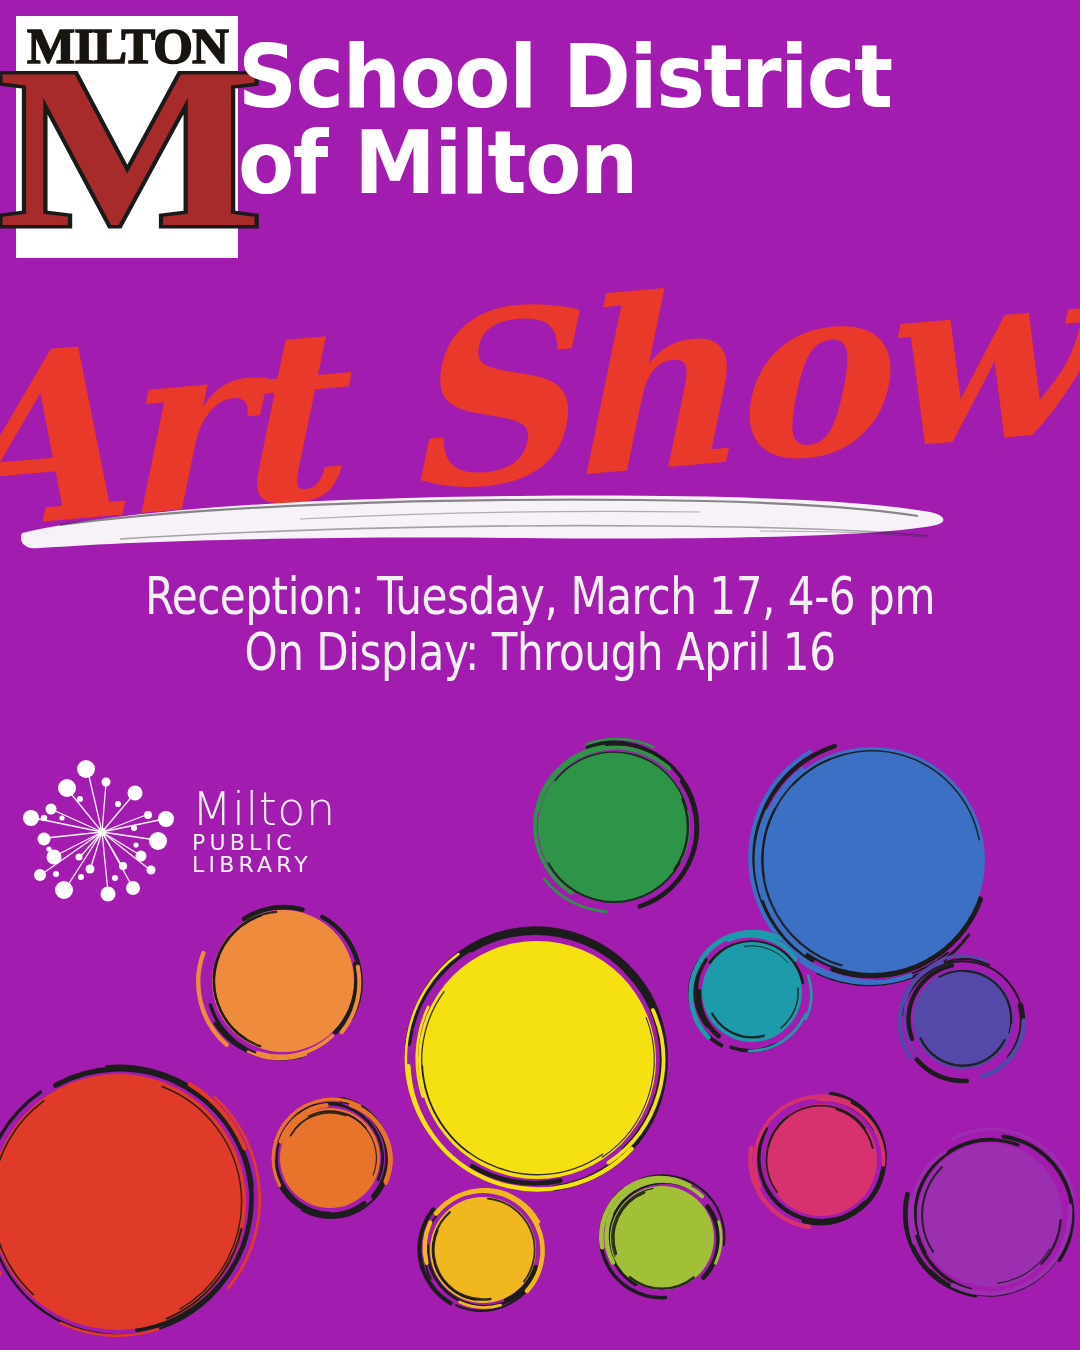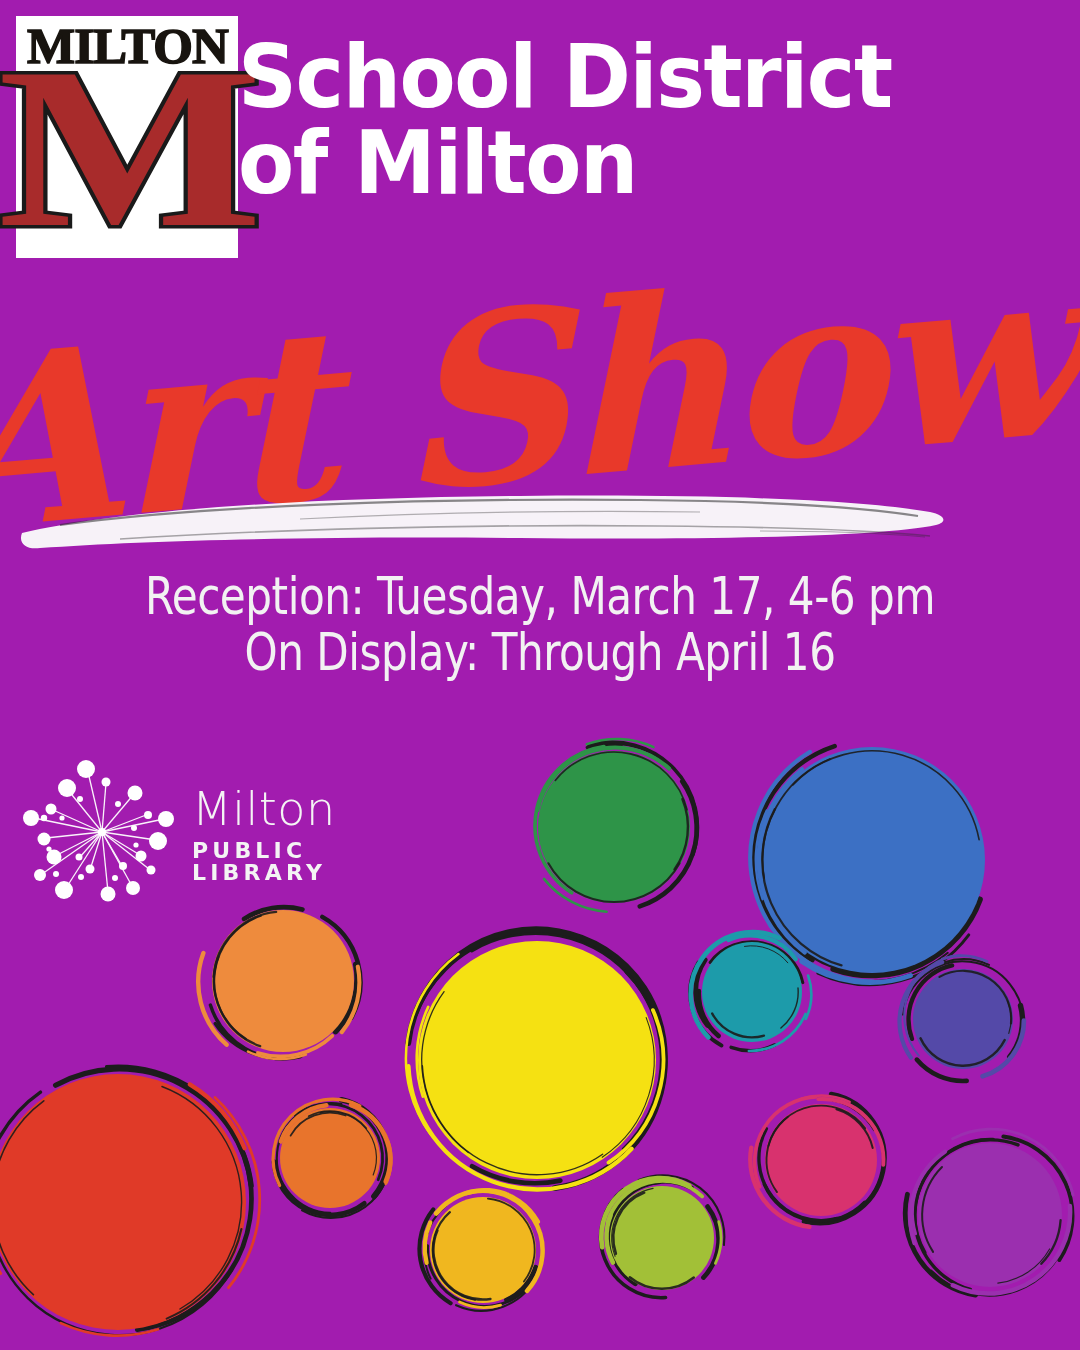--- a/index.html
+++ b/index.html
@@ -74,23 +74,23 @@
   
   .library{position:absolute;left:22px;top:752px;width:360px;height:170px;}
   .library .mark{position:absolute;left:0;top:0;width:160px;height:160px;}
   .library .ltext{position:absolute;left:170px;top:34px;}
   .library .lname{
     color:#f4f4f4;font-size:46px;line-height:1;
     font-family:"DejaVu Sans","Liberation Sans",sans-serif;
     font-weight:300;letter-spacing:0.5px;
   }
   .library .lsub{
-    color:#f4f4f4;font-size:22px;line-height:1;margin-top:8px;
+    color:#f4f4f4;font-size:22px;line-height:1;margin-top:0;
     font-family:"DejaVu Sans","Liberation Sans",sans-serif;
-    font-weight:700;letter-spacing:4.2px;
+    font-weight:400;letter-spacing:4.2px;
   }
 
   
   .dots{position:absolute;left:0;top:690px;width:1080px;height:660px;}
   .dots svg{display:block;}
 </style>
 </head>
 <body>
 
 <div class="poster">

